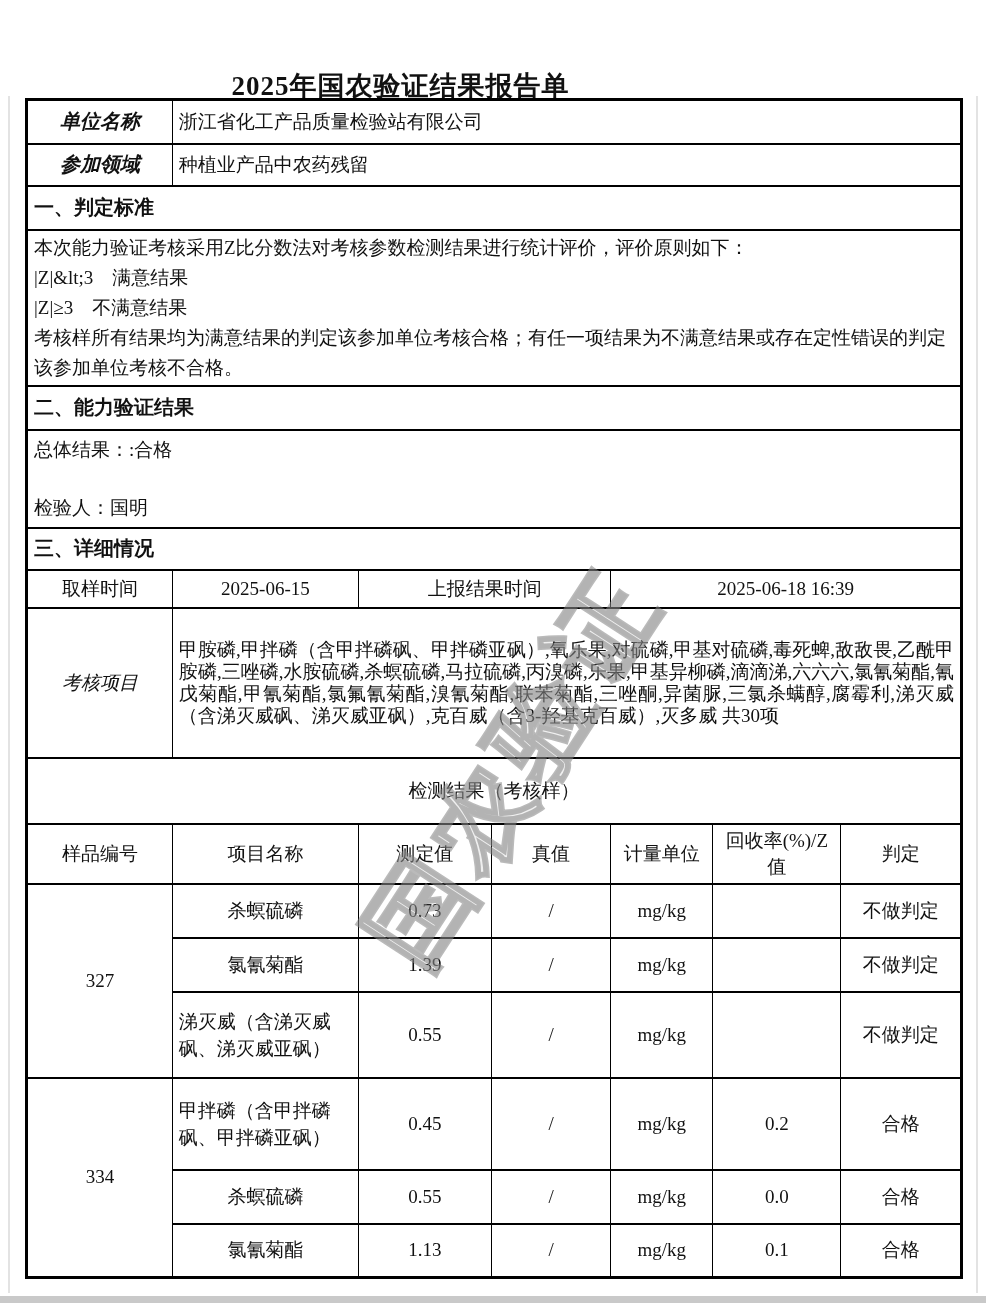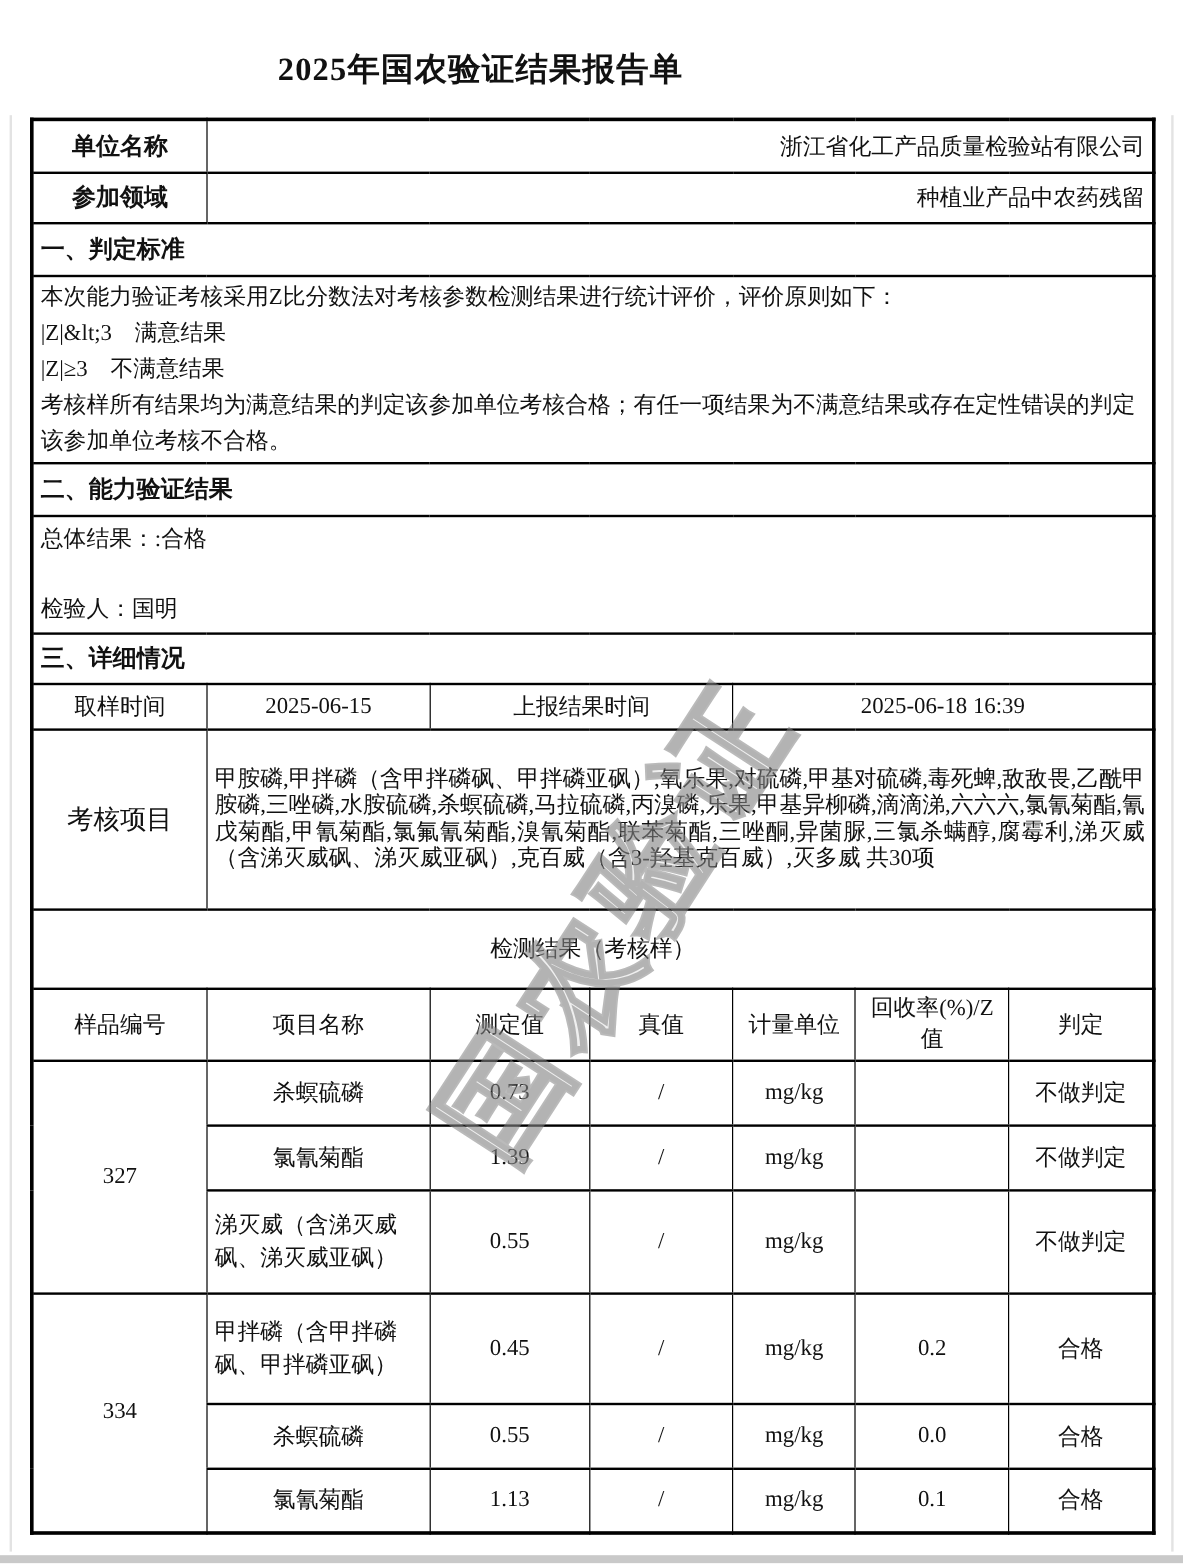--- a/index.html
+++ b/index.html
@@ -13,37 +13,37 @@
   }
   .edge-left,.edge-right{
     position:absolute;top:96px;bottom:10px;width:2px;background:#e3e3e3;
   }
   .edge-left{left:8px;}
   .edge-right{right:8px;}
   .bottom-strip{
     position:absolute;left:0;top:1296px;width:986px;height:7px;background:#c9c9c9;
   }
   .doc-title{
-    position:absolute;left:0;top:40px;width:801px;
+    position:absolute;left:0;top:68px;width:801px;
     text-align:center;font-size:27px;font-weight:bold;letter-spacing:1px;
   }
   table.doc{
     position:absolute;left:25px;top:98px;
     width:938px;border-collapse:collapse;table-layout:fixed;
     border:3px solid #000;
     font-size:19px;
   }
   table.doc td{
     border-top:2px solid #000;border-bottom:2px solid #000;
     border-left:1px solid #000;border-right:1px solid #000;
     padding:2px 6px;vertical-align:middle;
     overflow:hidden;
   }
-  td.lbl{font-weight:bold;text-align:center;font-size:20px;}
-  td.val{text-align:right;padding-left:9px;margin-left:32px;}
+  td.lbl{font-weight:bold;text-align:center;font-size:20px;font-style:italic;}
+  td.val{text-align:left;padding-left:9px;margin-left:32px;}
   td.heading{font-weight:bold;font-size:20px;text-align:left;padding-left:11px;}
   td.block{text-align:left;padding:9px 10px;line-height:30px;margin-top:40px;}
   .pre{white-space:pre-wrap;}
   td.ctr{text-align:center;}
   td.items-text{text-align:justify;line-height:22px;padding:6px 9px;}
   td.name-long{text-align:left;padding-left:10px;line-height:27px;}
   .spacer-line{height:28px;}
   .watermark{
     position:absolute;left:515px;top:768px;
     transform:translate(-50%,-50%) rotate(-57deg);
@@ -117,21 +117,21 @@
     </tr>
 
     <tr style="height:38px;">
       <td class="ctr">取样时间</td>
       <td class="ctr">2025-06-15</td>
       <td class="ctr" colspan="2">上报结果时间</td>
       <td class="ctr" colspan="3">2025-06-18 16:39</td>
     </tr>
 
     <tr>
-      <td class="lbl" style="font-weight:normal;font-size:22px;">考核项目</td>
+      <td class="lbl" style="font-weight:normal;font-size:19px;">考核项目</td>
       <td class="items-text" colspan="6" style="height:144px;">甲胺磷,甲拌磷（含甲拌磷砜、甲拌磷亚砜）,氧乐果,对硫磷,甲基对硫磷,毒死蜱,敌敌畏,乙酰甲胺磷,三唑磷,水胺硫磷,杀螟硫磷,马拉硫磷,丙溴磷,乐果,甲基异柳磷,滴滴涕,六六六,氯氰菊酯,氰戊菊酯,甲氰菊酯,氯氟氰菊酯,溴氰菊酯,联苯菊酯,三唑酮,异菌脲,三氯杀螨醇,腐霉利,涕灭威（含涕灭威砜、涕灭威亚砜）,克百威（含3-羟基克百威）,灭多威 共30项</td>
     </tr>
 
     <tr style="height:66px;">
       <td class="ctr" colspan="7">检测结果（考核样）</td>
     </tr>
 
     <tr style="height:60px;font-family:Liberation Serif, serif;">
       <td class="ctr">样品编号</td>
       <td class="ctr">项目名称</td>

